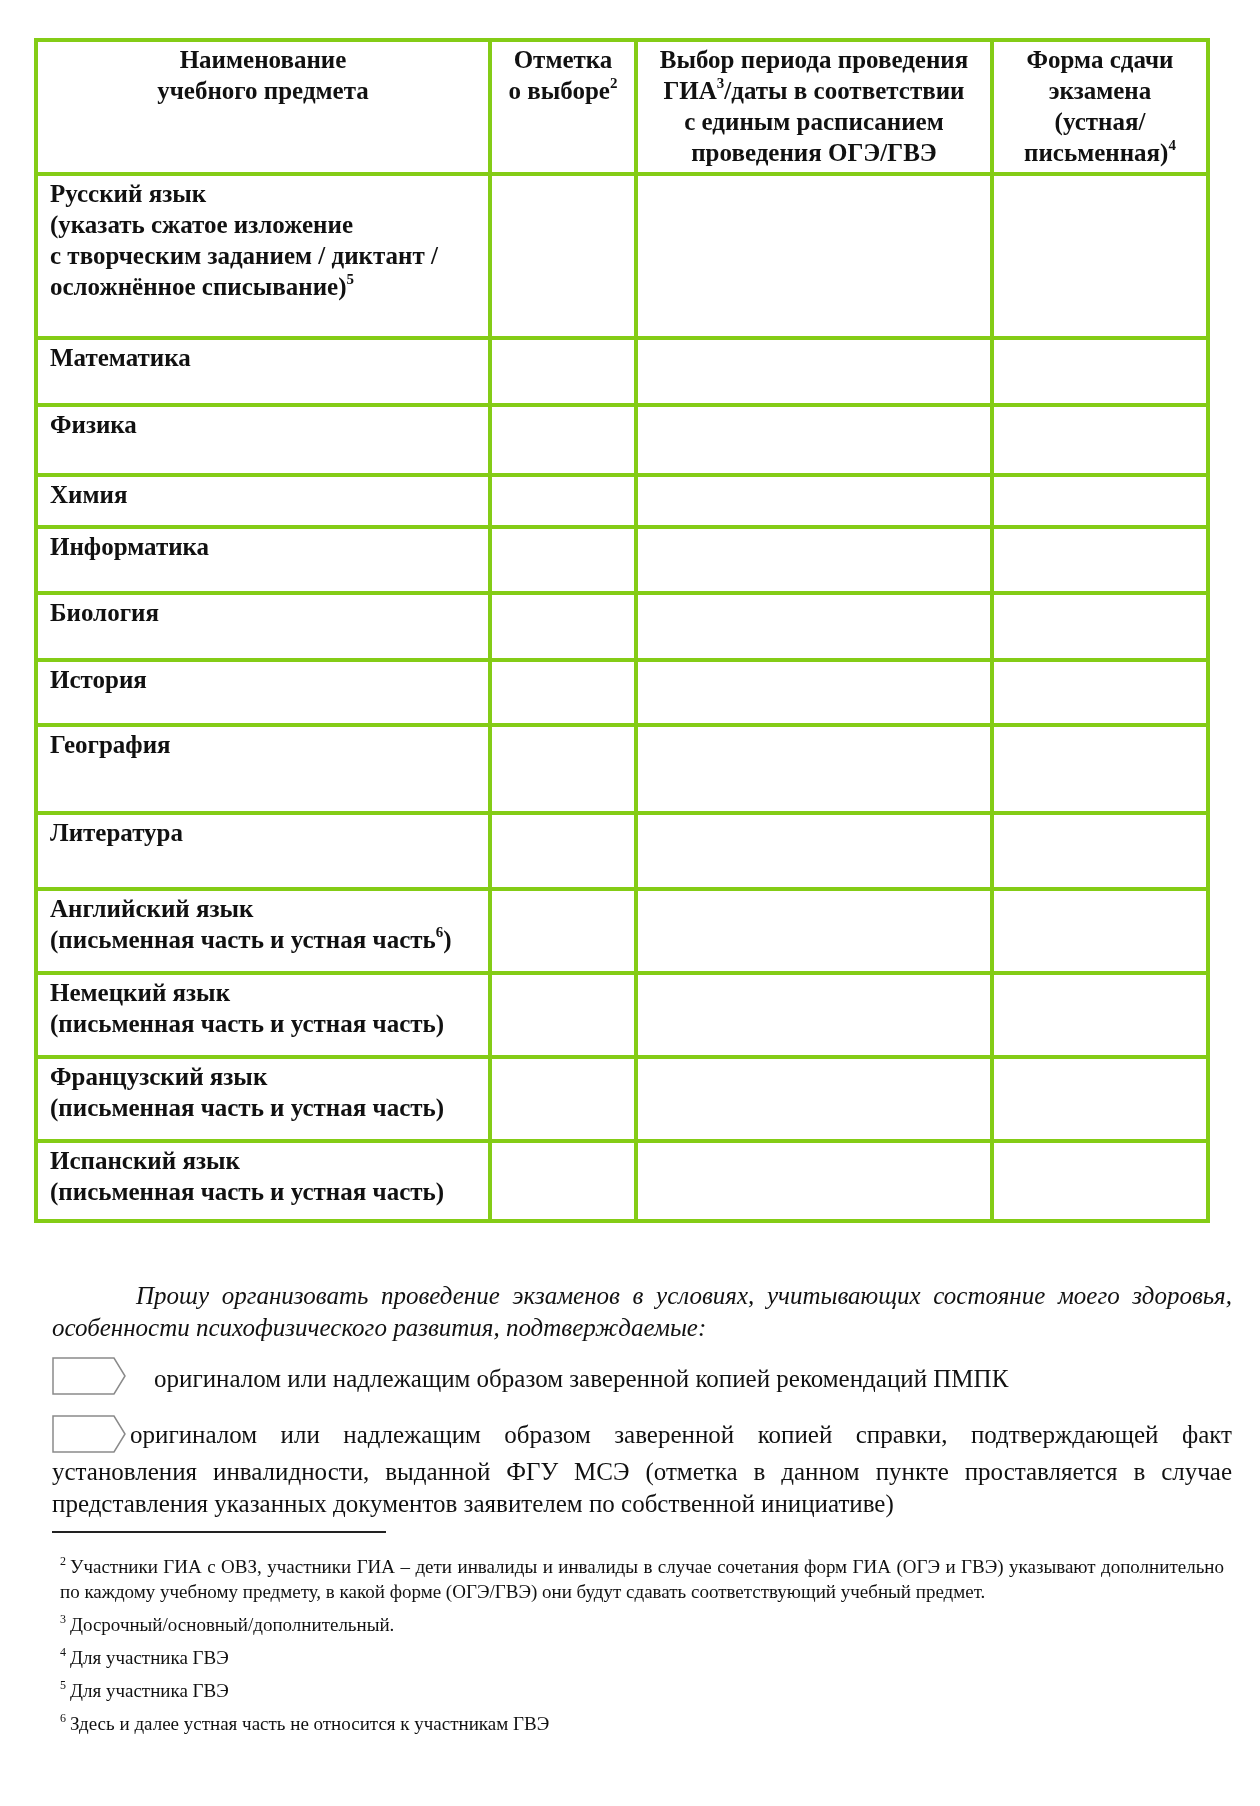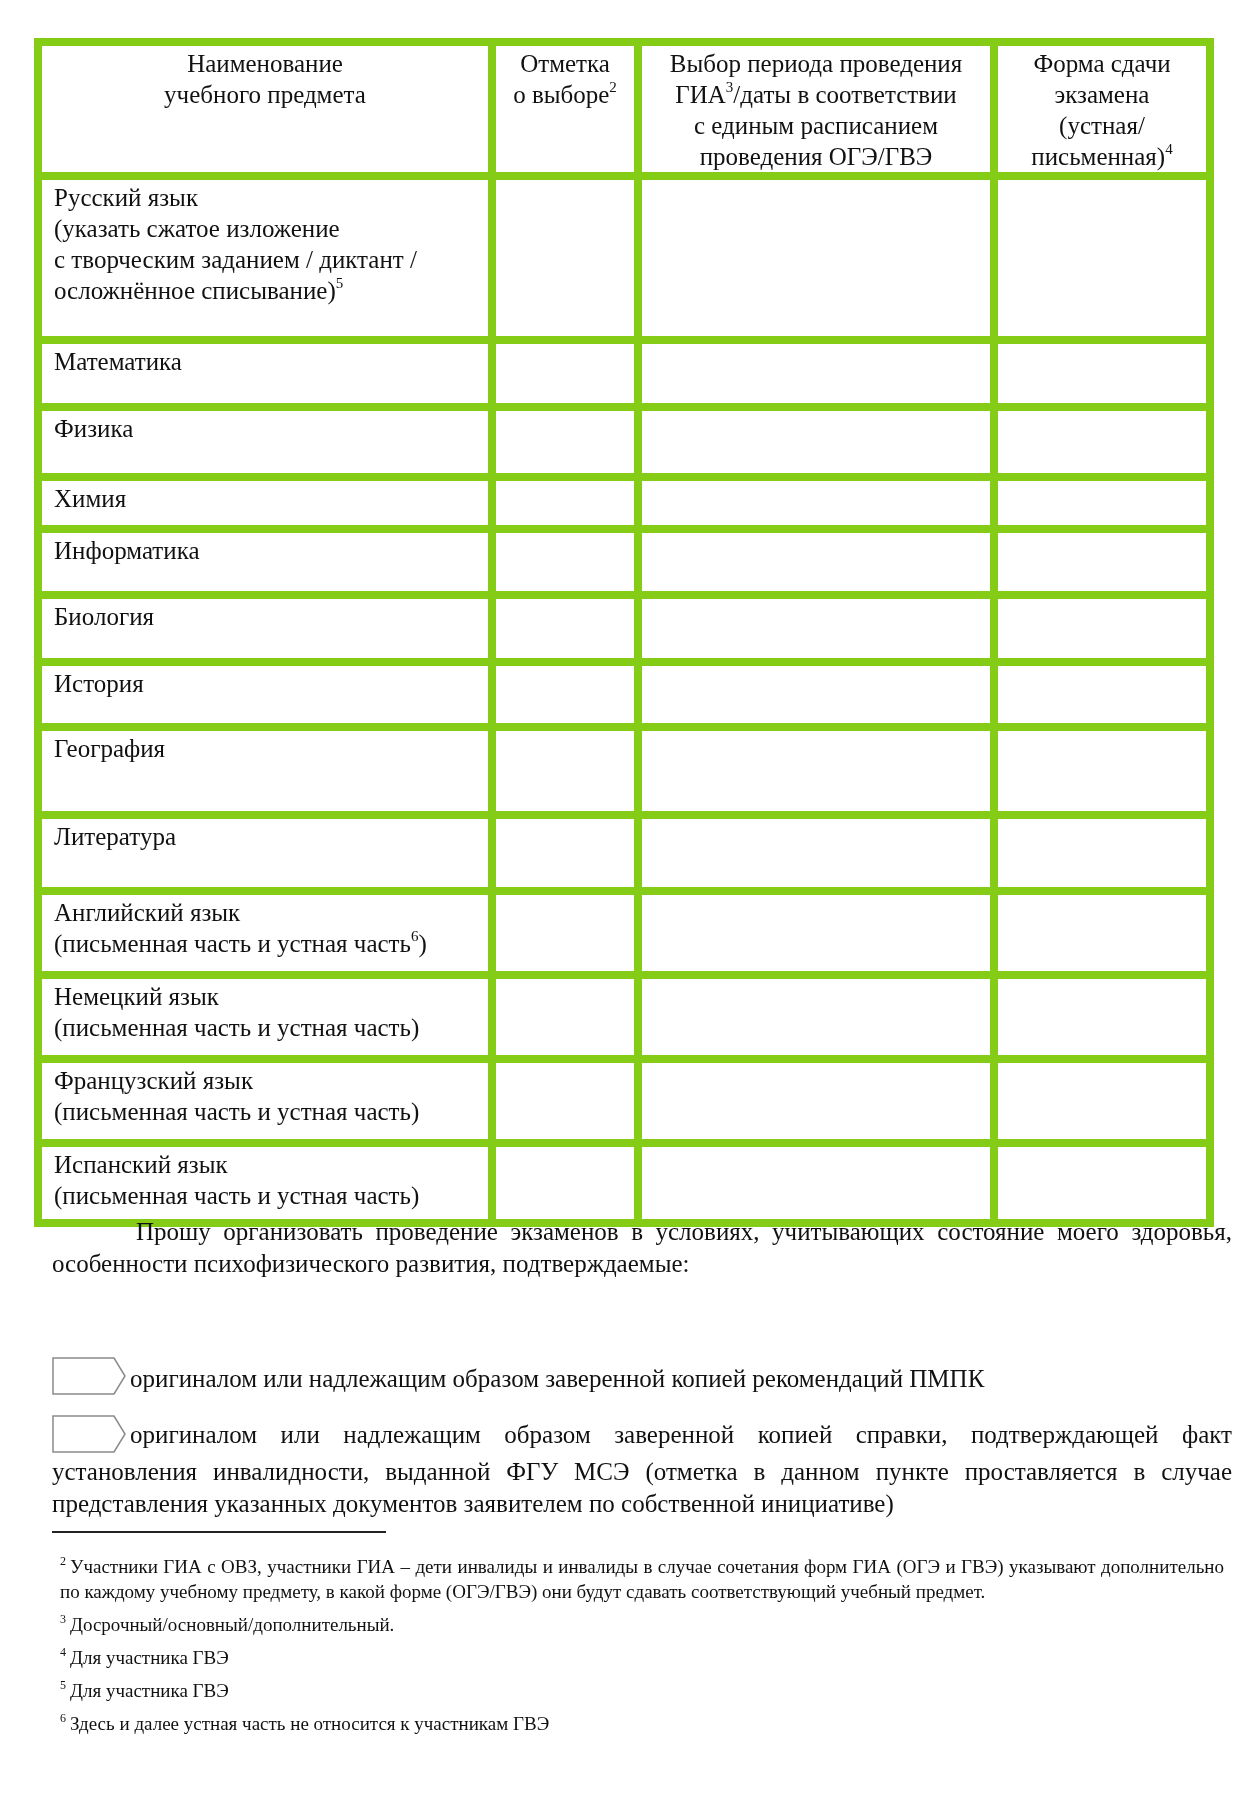--- a/index.html
+++ b/index.html
@@ -6,50 +6,50 @@
   body {
     width: 1260px; height: 1806px; position: relative; overflow: hidden;
     font-family: "Liberation Serif", "DejaVu Serif", serif;
     color: #111111;
   }
   table.subjects {
     position: absolute; left: 34px; top: 38px;
     width: 1172px; border-collapse: collapse; table-layout: fixed;
   }
   table.subjects td, table.subjects th {
-    border: 8px solid #84cc16;
-    font-weight: normal;
+    border: 4px solid #84cc16;
+    font-weight: bold;
     font-size: 25px;
     line-height: 31px;
     vertical-align: top;
     padding: 2px 10px 0 12px;
     box-sizing: border-box;
   }
   table.subjects th { text-align: center; padding: 2px 4px 0 4px; }
   col.c1 { width: 454px; }
   col.c2 { width: 146px; }
   col.c3 { width: 356px; }
   col.c4 { width: 216px; }
   sup { font-size: 15px; line-height: 0; vertical-align: super; position: relative; top: -2px; }
   .line { display: block; }
 
   .paragraph {
     position: absolute; left: 52px; width: 1180px;
     font-size: 25px; line-height: 32px; text-align: justify;
   }
-  .p-request { top: 1216px; text-indent: 84px; }
+  .p-request { top: 1280px; text-indent: 84px; font-style: italic; }
   .option { position: absolute; left: 52px; width: 1180px; font-size: 25px; line-height: 32px; text-align: justify; }
   .option-1 { top: 1360px; }
   .option-2 { top: 1418px; }
   .checkbox-shape {
     display: inline-block; width: 74px; height: 38px; vertical-align: middle;
     margin-right: 4px; position: relative; top: -3px; cursor: pointer;
   }
   .checkbox-shape svg { display: block; }
-  .opt1-text { vertical-align: middle; }
+  .opt1-text { vertical-align: middle; margin-left: 24px; }
 
   .footnote-rule {
     position: absolute; left: 52px; top: 1531px; width: 334px; height: 0;
     border-top: 2px solid #222222;
   }
   .footnotes {
     position: absolute; left: 52px; top: 1546px; width: 1180px;
     font-size: 19px; line-height: 25px;
   }
   .footnotes .fn { text-align: justify; margin: 8px; }

